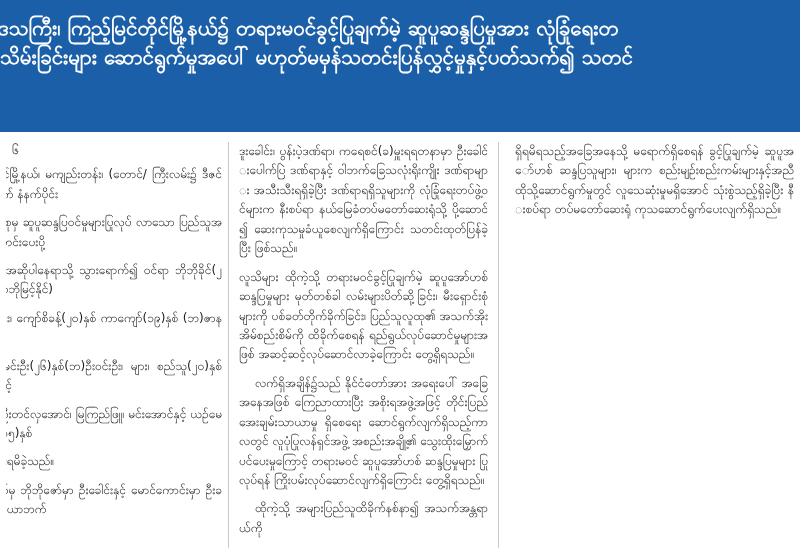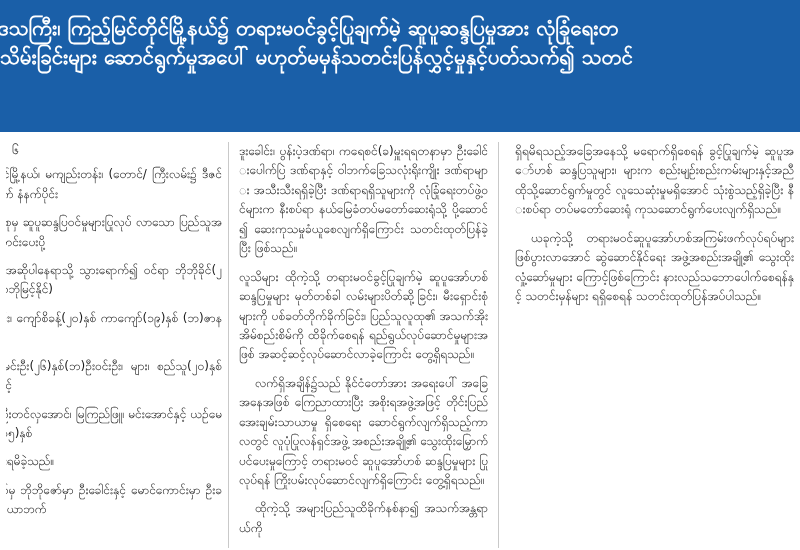--- a/index.html
+++ b/index.html
@@ -144,19 +144,18 @@
 
       <div class="col col-2">
         <p class="para">ဒူးခေါင်း၊ ပွန်းပဲ့ဒဏ်ရာ၊ ကရေစင်(ခ)မှူးရရတနာမှာ ဦးခေါင်းပေါက်ပြဲ ဒဏ်ရာနှင့် ၀ါဘက်ခြေသလုံးရိုးကျိုး ဒဏ်ရာများ အသီးသီးရရှိခဲ့ပြီး ဒဏ်ရာရရှိသူများကို လုံခြုံရေးတပ်ဖွဲ့ဝင်များက နီးစပ်ရာ နယ်မြေခံတပ်မတော်ဆေးရုံသို့ ပို့ဆောင်၍ ဆေးကုသမှုခံယူစေလျက်ရှိကြောင်း သတင်းထုတ်ပြန်ခဲ့ပြီး ဖြစ်သည်။</p>
         <p class="para">လူသိများ ထိုကဲ့သို့ တရားမဝင်ခွင့်ပြုချက်မဲ့ ဆူပူအော်ဟစ်ဆန္ဒပြမှုများ မုတ်တစ်ခါ လမ်းများပိတ်ဆို့ခြင်း၊ မီးရှောင်းစုံများကို ပစ်ခတ်တိုက်ခိုက်ခြင်း၊ ပြည်သူလူထု၏ အသက်အိုးအိမ်စည်းစိမ်ကို ထိခိုက်စေရန် ရည်ရွယ်လုပ်ဆောင်မှုများအဖြစ် အဆင့်ဆင့်လုပ်ဆောင်လာခဲ့ကြောင်း တွေ့ရှိရသည်။</p>
         <p class="para indent">လက်ရှိအချိန်၌သည် နိုင်ငံတော်အား အရေးပေါ် အခြေအနေအဖြစ် ကြေညာထားပြီး အစိုးရအဖွဲ့အဖြင့် တိုင်းပြည်အေးချမ်းသာယာမှု ရှိစေရေး ဆောင်ရွက်လျက်ရှိသည့်ကာလတွင် လူပုံပြုလန်ရှင်အဖွဲ့ အစည်းအချို့၏ သွေးထိုးမြှောက်ပင်ပေးမှုကြောင့် တရားမဝင် ဆူပူအော်ဟစ် ဆန္ဒပြမှုများ ပြုလုပ်ရန် ကြိုးပမ်းလုပ်ဆောင်လျက်ရှိကြောင်း တွေ့ရှိရသည်။</p>
         <p class="para indent">ထိုကဲ့သို့ အများပြည်သူထိခိုက်နစ်နာ၍ အသက်အန္တရာယ်ကို</p>
       </div>
 
       <div class="col col-3">
         <p class="para">ရှိရမိရသည့်အခြေအနေသို့ မရောက်ရှိစေရန် ခွင့်ပြုချက်မဲ့ ဆူပူအော်ဟစ် ဆန္ဒပြသူများ၊ များက စည်းမျဉ်းစည်းကမ်းများနှင့်အညီ ထိုသို့ဆောင်ရွက်မှုတွင် လူသေဆုံးမှုမရှိအောင် သုံးစွဲသည့်ရှိခဲ့ပြီး နီးစပ်ရာ တပ်မတော်ဆေးရုံ ကုသဆောင်ရွက်ပေးလျက်ရှိသည်။</p>
-        <p class="para indent">ယခုကဲ့သို့ တရားမဝင်ဆူပူအော်ဟစ်အကြမ်းဖက်လုပ်ရပ်များ ဖြစ်ပွားလာအောင် ဆွဲဆောင်နိုင်ရေး အဖွဲ့အစည်းအချို့၏ သွေးထိုးလှုံ့ဆော်မှုများ ကြောင့်ဖြစ်ကြောင်း နားလည်သဘောပေါက်စေရန်နှင့် သတင်းမှန်များ ရရှိစေရန် သတင်းထုတ်ပြန်အပ်ပါသည်။</p>
       </div>
 
     </div>
   </div>
 
 </div>
 
 </body></html>

